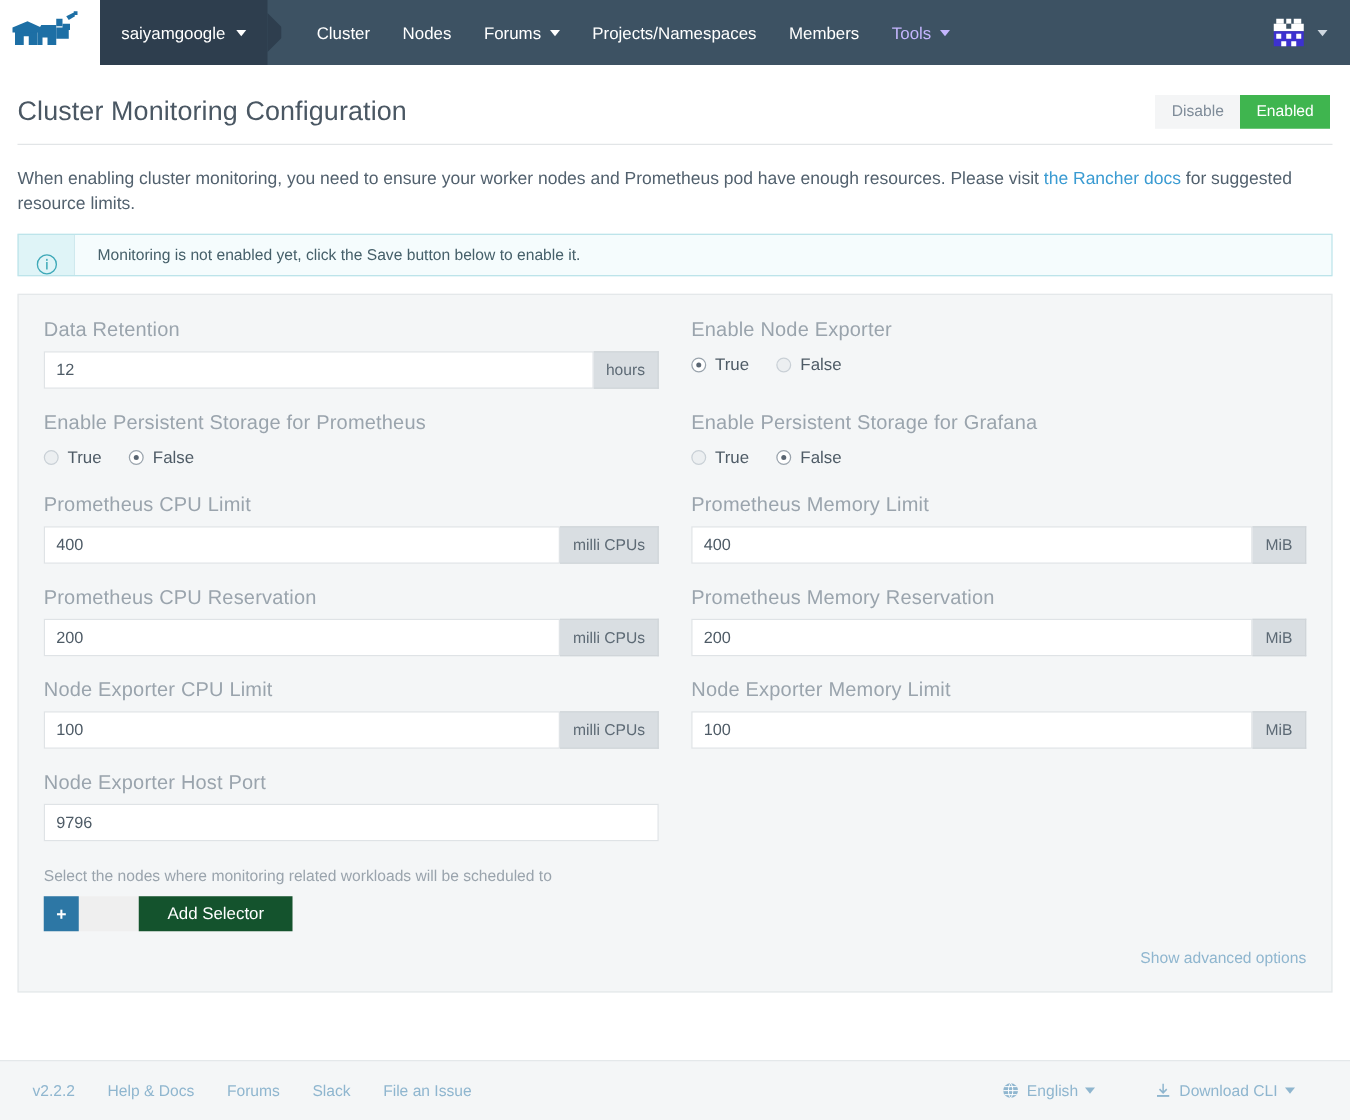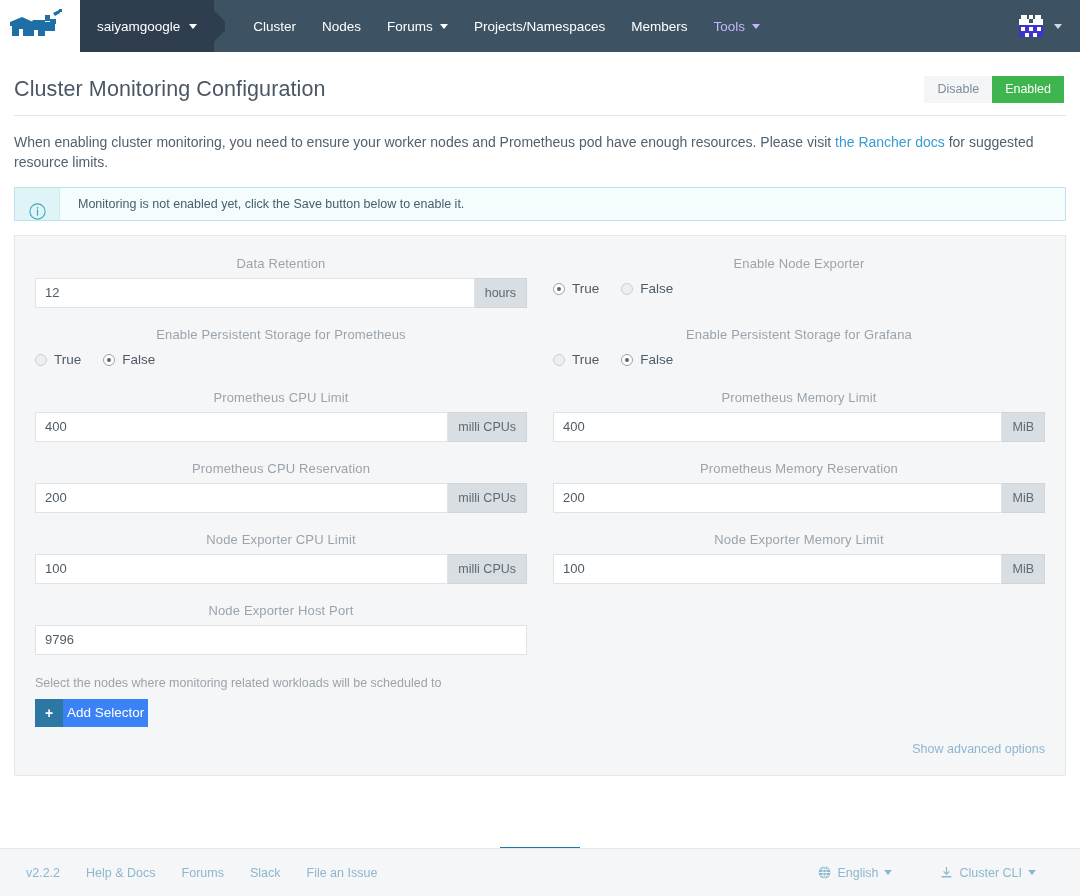--- a/index.html
+++ b/index.html
@@ -176,25 +176,24 @@
     border: 1px solid #e4e8ea;
     padding: 20px 20px 18px 20px;
   }
   .grid {
     display: grid;
     grid-template-columns: 1fr 1fr;
     column-gap: 26px;
   }
   .field { margin-bottom: 19px; }
   .field-label {
-    font-size: 13px;
+    font-size: 16px;
     color: #9aa4ad;
     margin-bottom: 7px;
     letter-spacing: 0.15px;
-    text-align: center;
   }
   .input-group {
     display: flex;
     height: 30px;
   }
   .input-group input {
     flex: 1;
     border: 1px solid #dfe3e6;
     background: #ffffff;
     padding: 0 9px;
@@ -273,26 +272,27 @@
     background: #2d77a5;
     color: #ffffff;
     width: 28px;
     display: flex;
     align-items: center;
     justify-content: center;
     font-size: 14px;
     font-weight: bold;
   }
   .add-selector .lbl {
-    background: #3b82f6;
+    background: #14532d;
     color: #ffffff;
     display: flex;
     align-items: center;
-    padding: 0 4px;
+    padding: 0 23px;
     font-size: 13.5px;
+    margin-left: 48px;
   }
   .advanced-row {
     text-align: right;
     margin-top: 12px;
   }
   .advanced-link {
     font-size: 12.5px;
     color: #8fb6cf;
     text-decoration: none;
     cursor: pointer;
@@ -586,17 +586,17 @@
         <path d="M0.6 6.5 H12.4 M6.5 0.6 C4.2 3 4.2 10 6.5 12.4 M6.5 0.6 C8.8 3 8.8 10 6.5 12.4 M1.6 3.3 H11.4 M1.6 9.7 H11.4" stroke="#ffffff" stroke-width="0.8" fill="none"></path>
       </svg>
       <span>English</span>
       <span class="caret"></span>
     </a>
     <a href="#" class="footer-item">
       <svg width="13" height="13" viewBox="0 0 13 13">
         <path d="M6.5 1 V7.3 M3.6 5.3 L6.5 8.3 L9.4 5.3" stroke="#8fb6cf" stroke-width="1.2" fill="none"></path>
         <rect x="1.6" y="10" width="9.8" height="1.5" fill="#8fb6cf"></rect>
       </svg>
-      <span>Cluster CLI</span>
+      <span>Download CLI</span>
       <span class="caret"></span>
     </a>
   </div>
 </div>
 
 </body></html>

